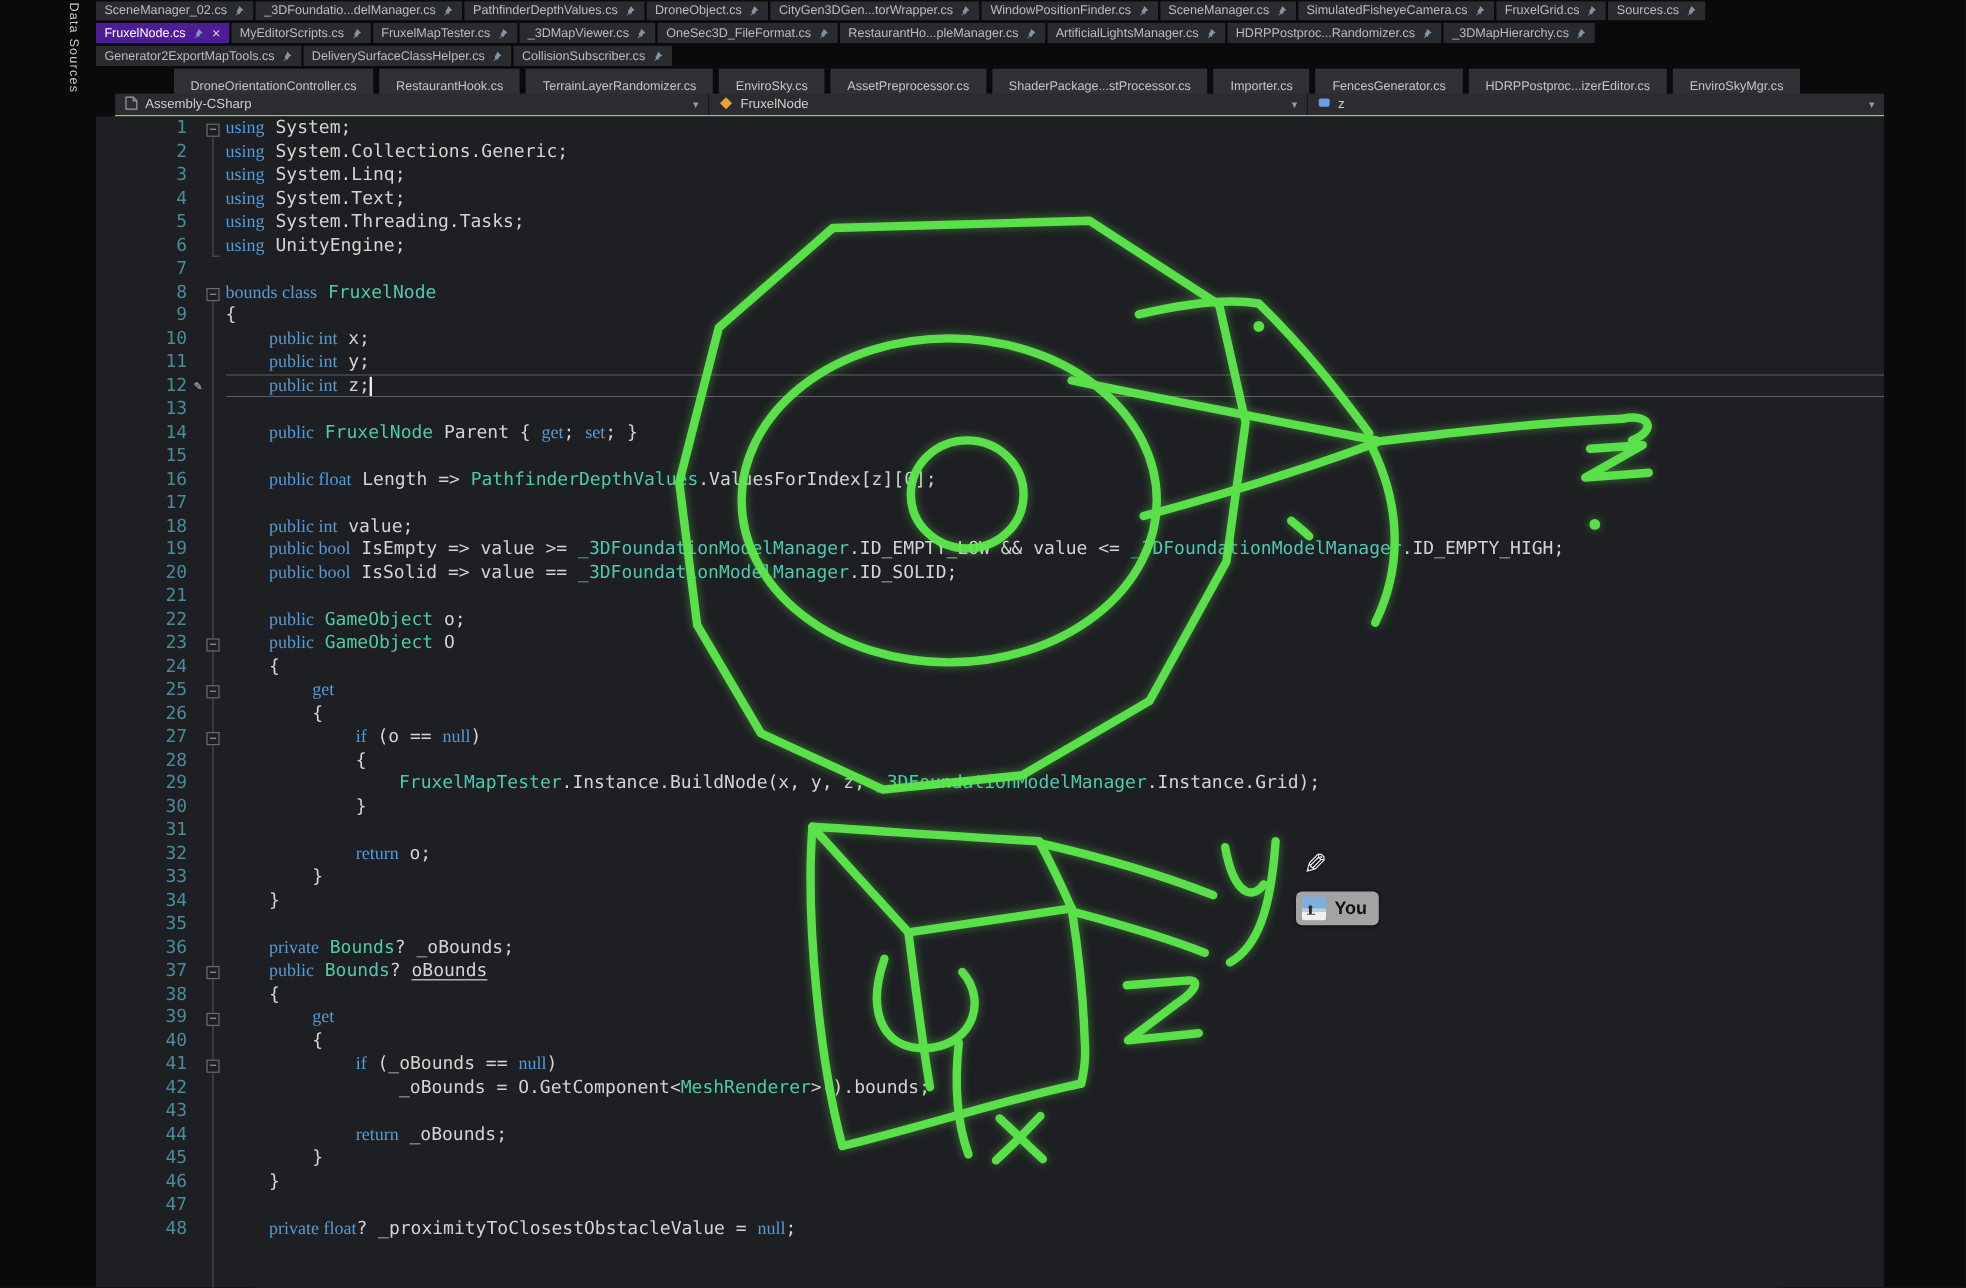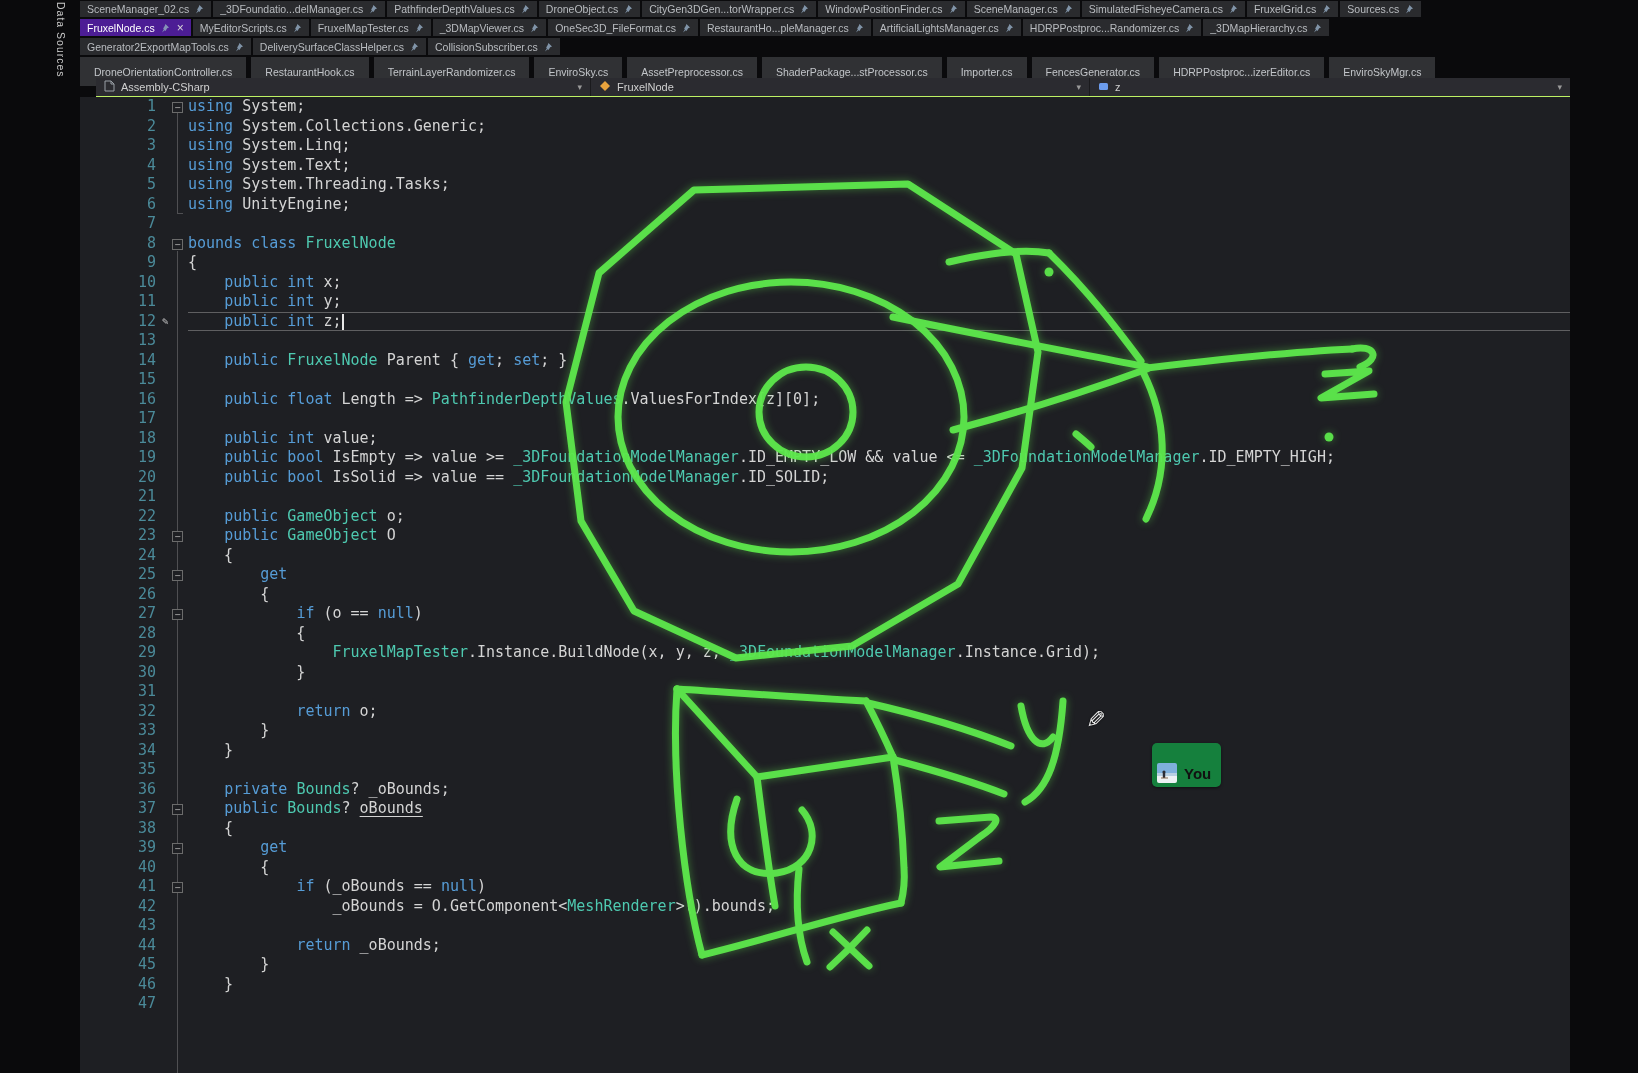--- a/index.html
+++ b/index.html
@@ -9,21 +9,21 @@
     --kw:#569cd6; --ty:#4ec9b0; --pl:#d4d4d4; --ln:#4b8a99;
     --tabbg:#2a2b2e; --tabfg:#b9bcc0; --editorbg:#1e1f23;
   }
   #side-tab{position:absolute;left:55px;top:2px;height:80px;color:#c8c8c8;font-size:10.5px;
     letter-spacing:1px;writing-mode:vertical-rl;}
   #main{position:absolute;left:80px;top:0;width:1490px;height:1073px;}
   .tab-row{position:absolute;left:0;right:0;display:flex;align-items:stretch;overflow:hidden;}
   #tab-row-1{top:1px;height:16px;}
   #tab-row-2{top:19px;height:17px;}
   #tab-row-3{top:38px;height:17px;}
-  #tab-row-4{top:57px;height:29px;}
+  #tab-row-4{top:57px;height:29px;justify-content:center;}
   .tab{display:flex;align-items:center;gap:5px;background:var(--tabbg);color:var(--tabfg);
     font-size:10.5px;padding:0 7px;margin-right:2px;white-space:nowrap;cursor:default;}
   .tab.active{background:#4c1d95;color:#ffffff;}
   .tab .pin{flex:0 0 auto;opacity:.85;}
   .tab .close{font-size:12px;line-height:10px;color:#d8d8d8;margin-left:2px;}
   .tab-row.wide .tab{background:#303134;padding:0 14px;margin-right:5px;color:#c2c5c9;}
   #toolbar{position:absolute;left:16px;right:0;top:78px;height:18px;background:#2b2b30;
     border-bottom:1px solid #bef264;display:flex;align-items:stretch;font-size:11px;color:#cfcfcf;}
   .tb-seg{display:flex;align-items:center;gap:6px;padding:0 8px;border-right:1px solid #1a1a1d;}
   #tb-project{width:478px;}
@@ -36,29 +36,29 @@
   .guide{position:absolute;width:1px;background:#4f4f52;}
   .guide .tick{position:absolute;bottom:0;left:0;width:6px;height:1px;background:#4f4f52;}
   .line{display:flex;height:19.5px;white-space:pre;}
   .ln{flex:0 0 76px;text-align:right;padding-right:2px;color:var(--ln);}
   .marker{flex:0 0 14px;color:#c8c8c8;font-size:11px;text-align:center;}
   .fold{flex:0 0 16px;position:relative;}
   .foldbox{display:inline-block;width:11px;height:11px;border:1px solid #6b6b6b;color:#a8a8a8;
     font-size:10px;line-height:9px;text-align:center;margin-top:4px;background:var(--editorbg);box-sizing:border-box;}
   .code{flex:1;color:var(--pl);}
   .line.current .code{box-shadow:inset 0 1px 0 #5f5f61, inset 0 -1px 0 #5f5f61;}
-  .tk-k{color:var(--kw);} .tk-ty{color:var(--ty);} .tk-pl{color:var(--pl);}
+  .tk-k{color:var(--kw);font-family:Liberation Serif, serif;} .tk-ty{color:var(--ty);} .tk-pl{color:var(--pl);}
   .tk-un{color:var(--pl);text-decoration:underline;text-underline-offset:3px;}
   .caret{display:inline-block;width:2px;height:16px;background:#e8e8e8;vertical-align:text-bottom;}
   #annotation-svg{position:absolute;left:0;top:0;z-index:40;pointer-events:none;
     filter:drop-shadow(0 0 4px rgba(100,235,80,.45));}
   #pencil-cursor{position:absolute;left:1086px;top:706px;z-index:46;font-size:24px;color:#ececec;
     transform:scaleX(-1);text-shadow:0 0 2px #000;}
-  #you-label{position:absolute;left:1152px;top:743px;z-index:45;background:#15803d;border-radius:5px;
-    padding:20px 10px 4px 5px;display:flex;align-items:center;gap:7px;box-shadow:0 1px 3px rgba(0,0,0,.5);}
+  #you-label{position:absolute;left:1080px;top:743px;z-index:45;background:#a3a3a3;border-radius:5px;
+    padding:4px 10px 4px 5px;display:flex;align-items:center;gap:7px;box-shadow:0 1px 3px rgba(0,0,0,.5);}
   #you-label .txt{font-size:15px;font-weight:bold;color:#111;}
 </style>
 </head>
 <body>
 
 <div id="side-tab">Data Sources</div>
 
 <div id="main">
   <div id="tab-row-1" class="tab-row pinned">
       <div class="tab">
@@ -309,20 +309,21 @@
         <div class="line"><span class="ln">38</span><span class="marker"></span><span class="fold"></span><span class="code"><span class="tk-pl">    {</span></span></div>
         <div class="line"><span class="ln">39</span><span class="marker"></span><span class="fold"><span class="foldbox">−</span></span><span class="code"><span class="tk-pl">        </span><span class="tk-k">get</span></span></div>
         <div class="line"><span class="ln">40</span><span class="marker"></span><span class="fold"></span><span class="code"><span class="tk-pl">        {</span></span></div>
         <div class="line"><span class="ln">41</span><span class="marker"></span><span class="fold"><span class="foldbox">−</span></span><span class="code"><span class="tk-pl">            </span><span class="tk-k">if</span><span class="tk-pl"> (_oBounds == </span><span class="tk-k">null</span><span class="tk-pl">)</span></span></div>
         <div class="line"><span class="ln">42</span><span class="marker"></span><span class="fold"></span><span class="code"><span class="tk-pl">                _oBounds = O.GetComponent&lt;</span><span class="tk-ty">MeshRenderer</span><span class="tk-pl">&gt;().bounds;</span></span></div>
         <div class="line"><span class="ln">43</span><span class="marker"></span><span class="fold"></span><span class="code"></span></div>
         <div class="line"><span class="ln">44</span><span class="marker"></span><span class="fold"></span><span class="code"><span class="tk-pl">            </span><span class="tk-k">return</span><span class="tk-pl"> _oBounds;</span></span></div>
         <div class="line"><span class="ln">45</span><span class="marker"></span><span class="fold"></span><span class="code"><span class="tk-pl">        }</span></span></div>
         <div class="line"><span class="ln">46</span><span class="marker"></span><span class="fold"></span><span class="code"><span class="tk-pl">    }</span></span></div>
         <div class="line"><span class="ln">47</span><span class="marker"></span><span class="fold"></span><span class="code"></span></div>
+        <div class="line"><span class="ln">48</span><span class="marker"></span><span class="fold"></span><span class="code"><span class="tk-pl">    </span><span class="tk-k">private float</span><span class="tk-pl">? _proximityToClosestObstacleValue = </span><span class="tk-k">null</span><span class="tk-pl">;</span></span></div>
       </div>
   </div>
 </div>
 
 <svg id="annotation-svg" width="1638" height="1073" viewBox="0 0 1638 1073">
   <g id="annotation" fill="none" stroke="#5de84c" stroke-width="7" stroke-linecap="round" stroke-linejoin="round" opacity="0.95">
     <g>
       <path d="M 694,190 L 908,184 L 1016,254 L 1038,352 L 1022,468 L 958,584 L 852,646 L 736,658 L 634,611 L 581,521 L 566,402 L 599,273 Z"></path>
     </g>
     <g>

